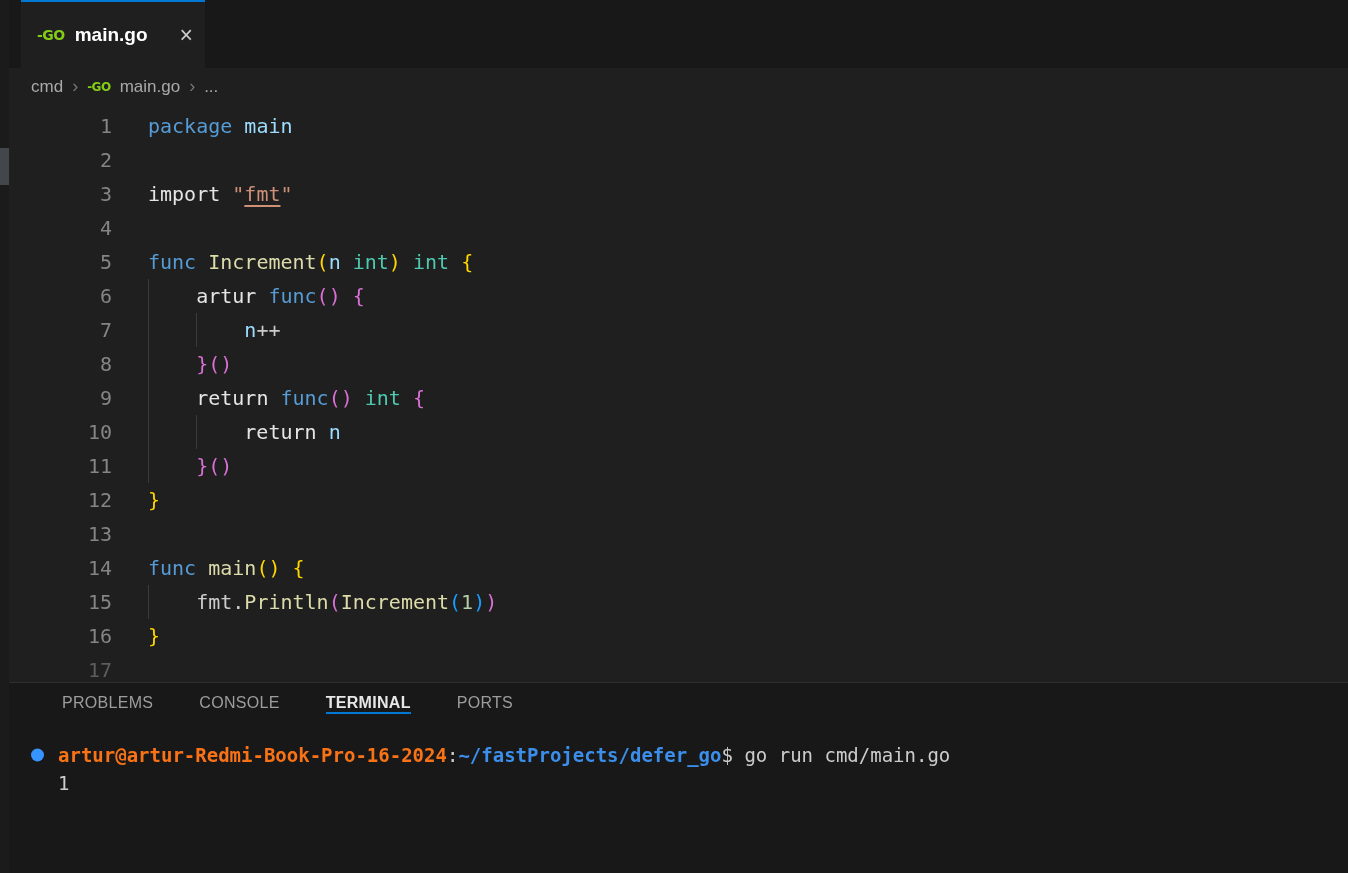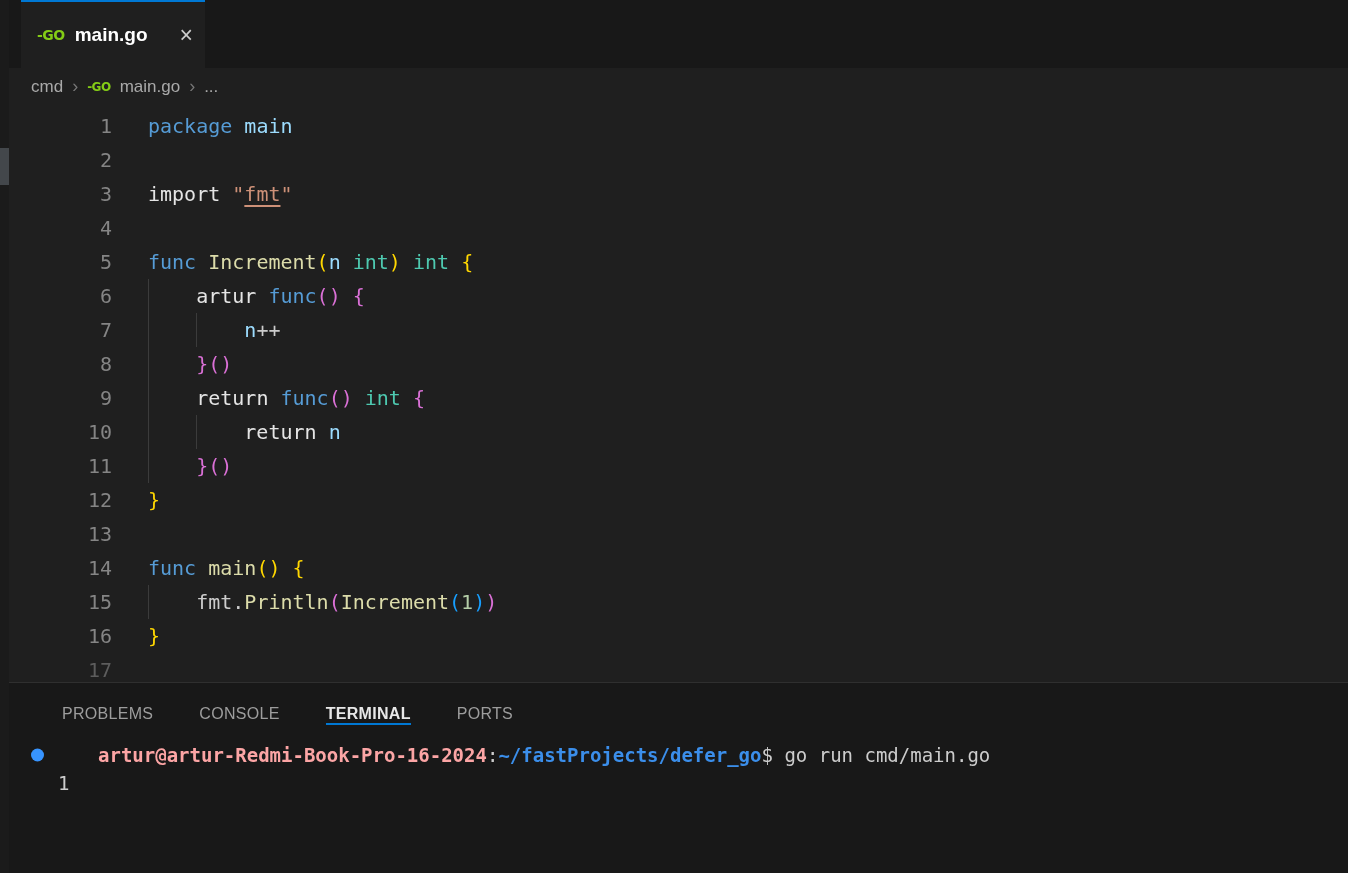--- a/index.html
+++ b/index.html
@@ -58,34 +58,34 @@
   .tk-strU{ color:#ce9178; text-decoration:underline; text-underline-offset:4px; }
   .tk-num { color:#b5cea8; }
   .tk-var { color:#9cdcfe; }
   .tk-pl  { color:#cccccc; }
   .tk-b1  { color:#ffd700; }
   .tk-b2  { color:#da70d6; }
   .tk-b3  { color:#179fff; }
 
   
   .panel { border-top:1px solid #2f2f2f; background:#181818; height:190px; box-sizing:content-box; }
-  .panel-tabs { height:42px; display:flex; align-items:flex-end; padding-left:62px; gap:46px; }
+  .panel-tabs { height:42px; display:flex; align-items:center; padding-left:62px; gap:46px; }
   .panel-tab {
     color:#9d9d9d; font-size:16px; letter-spacing:0.3px;
     display:flex; align-items:center; box-sizing:border-box;
     border-bottom:2px solid transparent; cursor:pointer;
   }
   .panel-tab.active { color:#e7e7e7; font-weight:600; border-bottom-color:#0078d4; }
 
   .terminal { padding-top:16px; font-family:"DejaVu Sans Mono", monospace; font-size:19px; }
   .t-line { position:relative; height:28px; line-height:28px; white-space:pre; padding-left:58px; color:#cccccc; }
   .deco { position:absolute; left:31px; top:50%; transform:translateY(-50%); width:13px; height:13px; border-radius:50%; box-sizing:border-box; cursor:pointer; }
   .deco-filled { background:#3794ff; }
   .deco-hollow { border:2px solid #8f8f8f; }
-  .t-green { color:#fca5a5; font-weight:700;margin-left:40px; }
+  .t-green { color:#f97316; font-weight:700; }
   .t-blue  { color:#3b8eea; font-weight:700; }
   .t-pl    { color:#cccccc; }
   .cursor  { display:inline-block; width:11px; height:24px; background:#d4d4d4; vertical-align:middle; margin-left:1px; }
 </style>
 </head>
 <body>
 
 <div class="left-strip">
   <div class="sash-handle"></div>
 </div>

